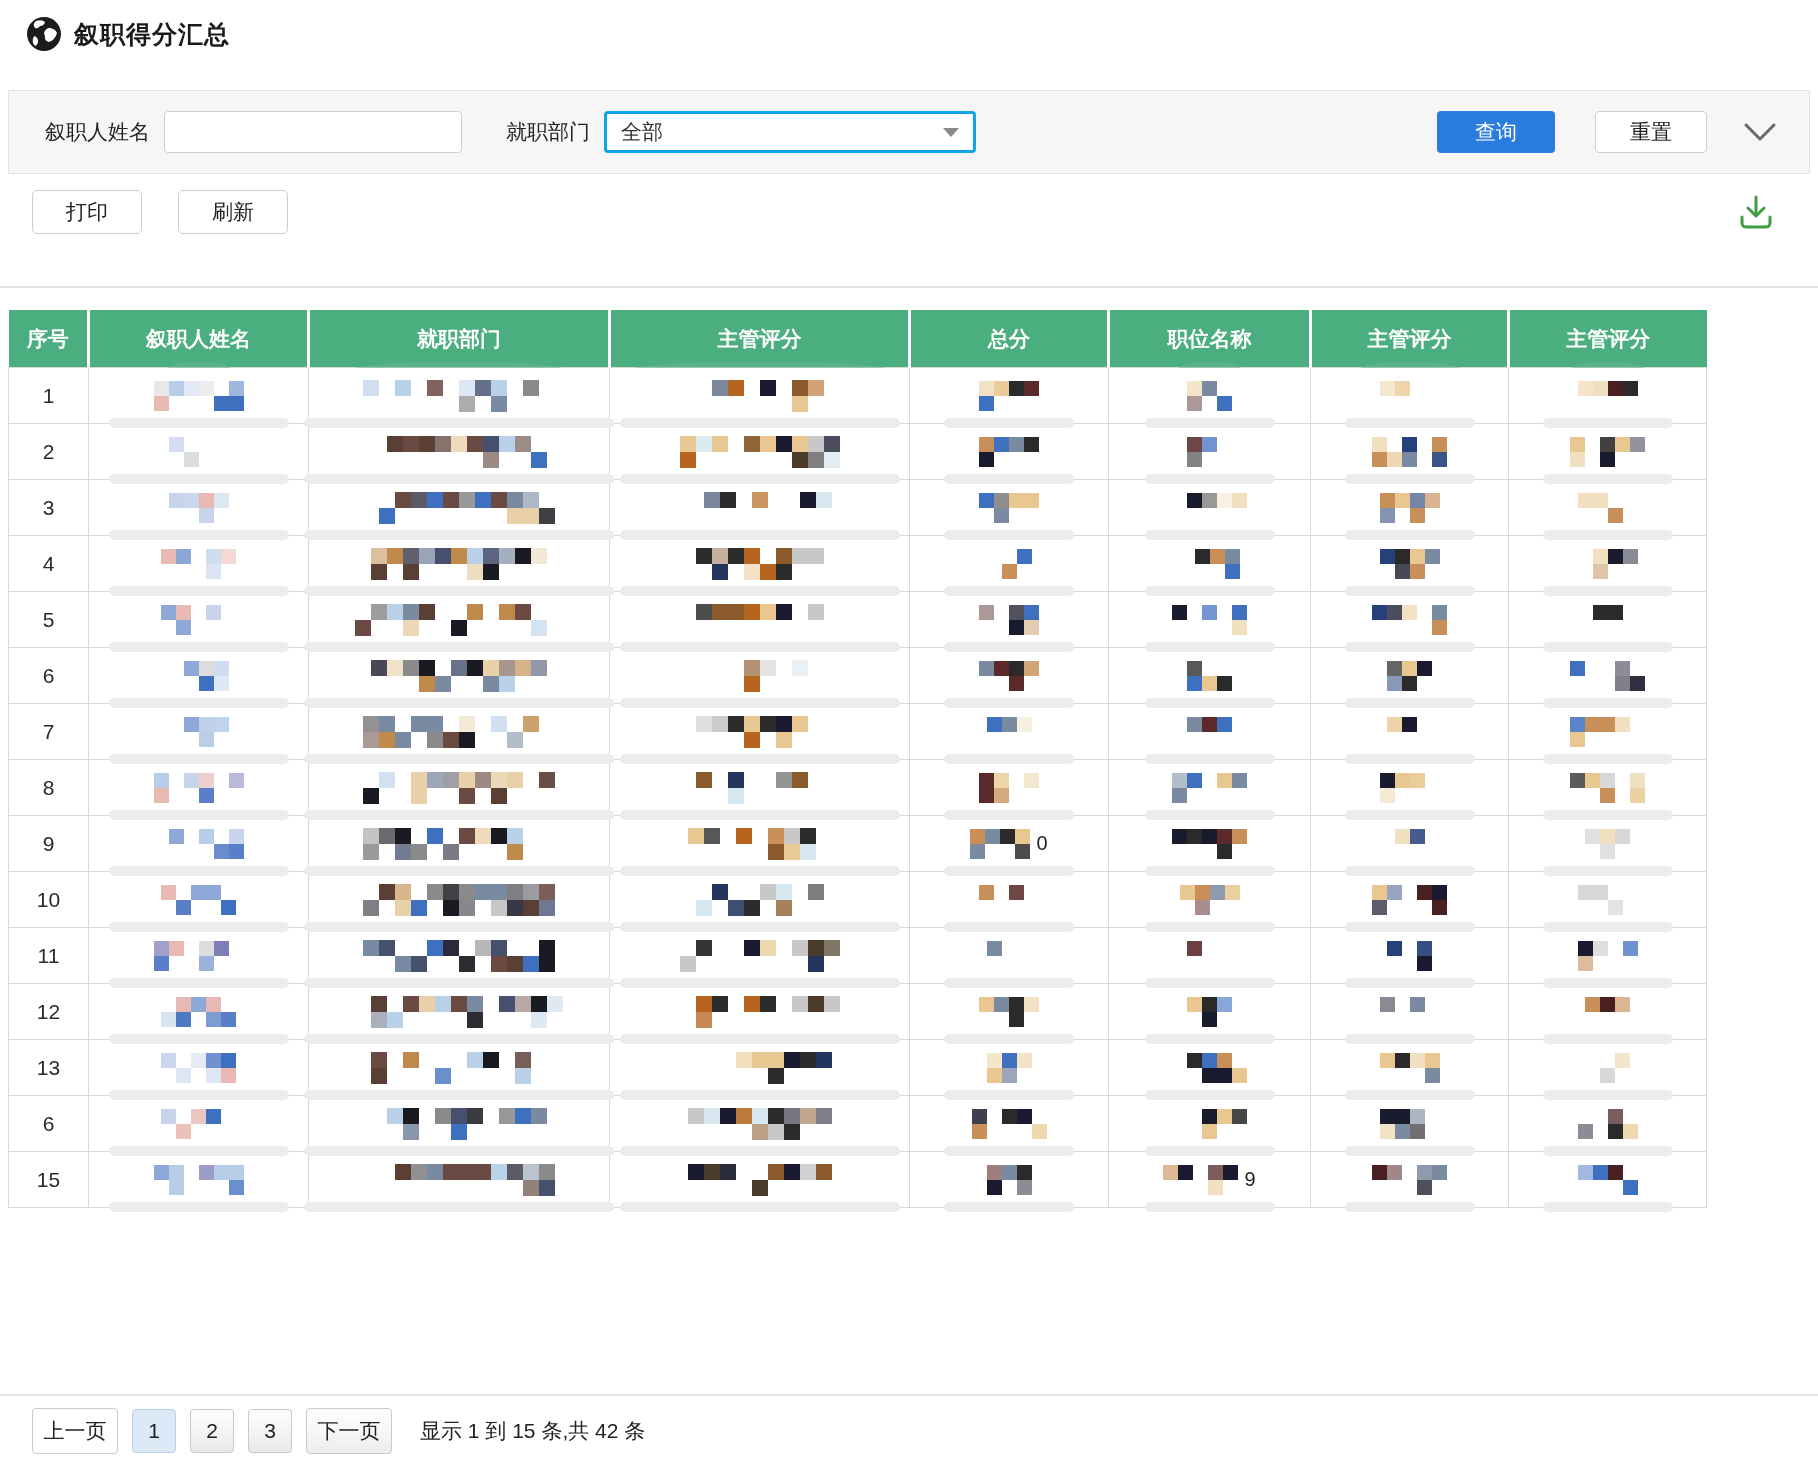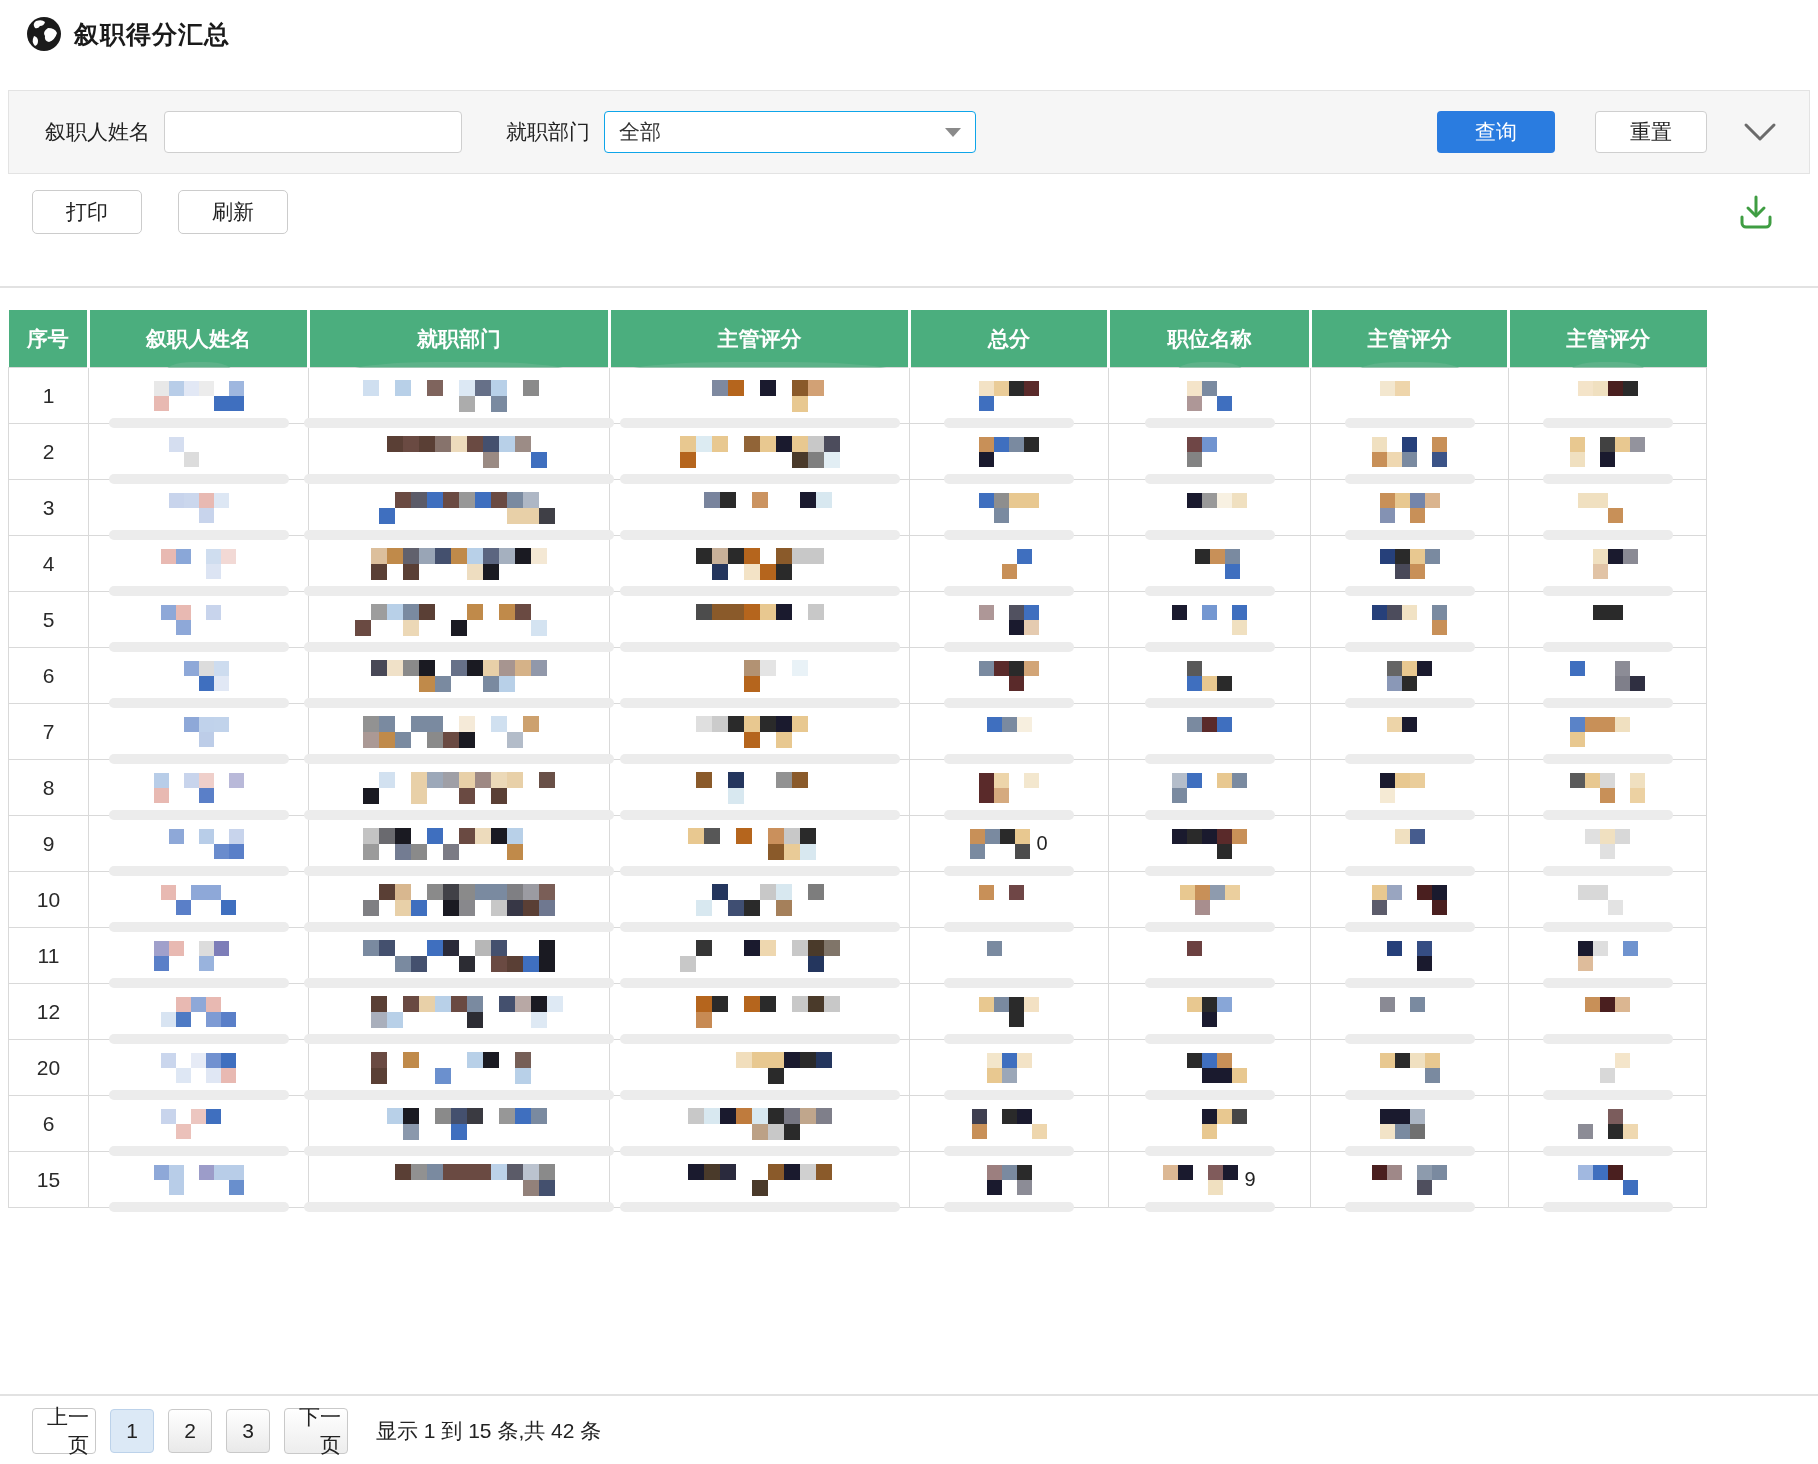--- a/index.html
+++ b/index.html
@@ -17,21 +17,21 @@
     margin:30px 8px 0 8px;height:84px;background:#f6f6f6;
     border:1px solid #e3e3e3;box-sizing:border-box;
     display:flex;align-items:center;padding:0 24px 0 36px;
   }
   .f-label{font-size:21px;color:#222;margin-right:14px;white-space:nowrap;}
   .f-input{
     width:298px;height:42px;box-sizing:border-box;border:1px solid #cfcfcf;
     border-radius:4px;background:#fff;font-size:20px;padding:0 10px;outline:none;
   }
   .f-select{
-    width:372px;height:42px;box-sizing:border-box;border:1px solid #0ea5e9;
+    width:372px;height:42px;box-sizing:border-box;border:3px solid #0ea5e9;
     border-radius:4px;background:#fff;display:flex;align-items:center;
     justify-content:space-between;padding:0 14px;margin-right:auto;cursor:pointer;
   }
   .f-select .sel-value{font-size:21px;color:#333;}
   .sel-arrow{width:0;height:0;border-left:8px solid transparent;border-right:8px solid transparent;border-top:9px solid #8a8a8a;}
   .gap1{width:44px;flex:0 0 auto;}
   .btn-query{
     width:118px;height:42px;border:none;border-radius:4px;background:#2a7ce0;
     color:#fff;font-size:21px;cursor:pointer;font-family:inherit;
   }
@@ -74,21 +74,21 @@
   }
   .frag{font-size:20px;color:#222;}
   
   .bottom-sep{margin-top:186px;}
   .pagination{display:flex;align-items:center;margin:12px 0 0 32px;}
   .pg-btn{
     height:46px;box-sizing:border-box;border:1px solid #c9c9c9;border-radius:4px;
     background:#fff;font-size:21px;color:#222;cursor:pointer;font-family:inherit;
     display:flex;align-items:center;justify-content:center;
   }
-  .pg-nav{width:64px;text-align:right;}
+  .pg-nav{width:86px;text-align:right;}
   .pg-num{width:44px;height:44px;margin-left:14px;background:linear-gradient(#ffffff,#e9e9e9);}
   .pg-num.active{background:#dce9f6;border-color:#bcd2ea;}
   .pg-next{margin-left:14px;background:linear-gradient(#ffffff,#ededed);}
   .pg-summary{font-size:21px;color:#222;margin-left:28px;}
 </style>
 </head>
 <body>
 
 <div class="title-bar">
   <svg class="globe" viewBox="0 0 36 36">
@@ -1768,21 +1768,21 @@
                 <div style="background: rgb(200, 144, 88); opacity: 0.66;"></div>
                 <div></div>
                 <div></div>
                 <div></div>
               </div>
             </div>
             <div class="skirt" style="width: 130px;"></div>
           </td>
         </tr>
         <tr>
-          <td>20</td>
+          <td>13</td>
           <td>
             <div class="mosaic-box">
               <div class="mosaic" style="grid-template-columns: repeat(5, 15px); grid-auto-rows: 15px;">
                 <div style="background: rgb(142, 168, 216); opacity: 0.47;"></div>
                 <div></div>
                 <div style="background: rgb(200, 212, 236); opacity: 0.46;"></div>
                 <div style="background: rgb(90, 127, 200); opacity: 0.86;"></div>
                 <div style="background: rgb(63, 111, 191);"></div>
                 <div></div>
                 <div style="background: rgb(184, 205, 232); opacity: 0.47;"></div>

